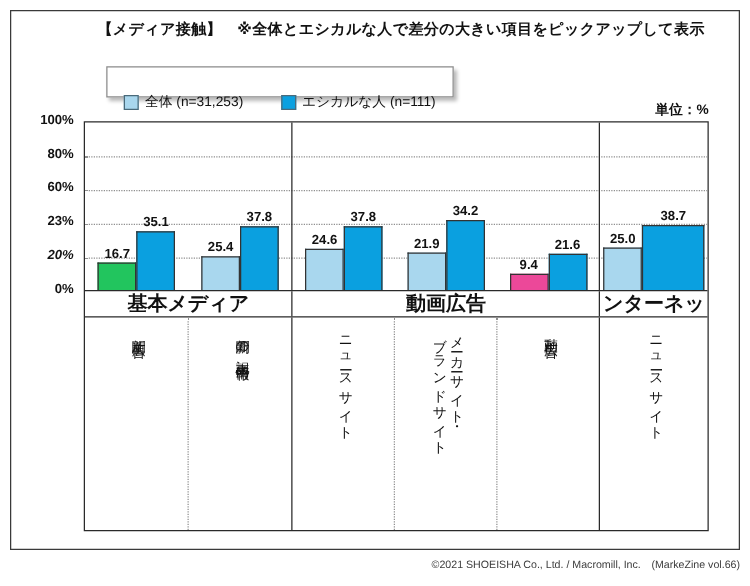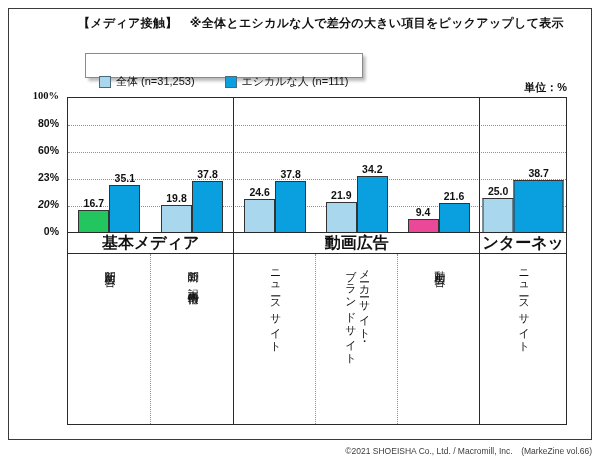--- a/index.html
+++ b/index.html
@@ -76,21 +76,21 @@
       </div>
       <div class="legend-item">
         <div class="swatch" style="background: rgb(10, 160, 224);"></div>
         <div class="legend-label">エシカルな人 (n=111)</div>
       </div>
     </div>
 
   <div class="unit-label">単位：%</div>
 
   <div class="y-axis">
-      <div class="y-tick" style="top: -7px; font-family: Liberation Serif, serif;">100%</div>
+      <div class="y-tick" style="top: -7px;">100%</div>
       <div class="y-tick" style="top: 20px;">80%</div>
       <div class="y-tick" style="top: 47px;">60%</div>
       <div class="y-tick" style="top: 74px;">23%</div>
       <div class="y-tick" style="top: 101px; font-style: italic;">20%</div>
       <div class="y-tick" style="top: 128px;">0%</div>
     </div>
 
   <div class="chart-table">
     <div class="plot">
       <div class="gridline" style="top:27px"></div>
@@ -105,21 +105,21 @@
                   <span class="bar-value">16.7</span>
                 </div>
                 <div class="bar" style="height: 47.4px; background: rgb(10, 160, 224);">
                   <span class="bar-value">35.1</span>
                 </div>
               </div>
             </div>
             <div class="plot-col">
               <div class="bar-pair">
                 <div class="bar" style="height: 26.7px; background: rgb(169, 215, 238);">
-                  <span class="bar-value">19.8</span>
+                  <span class="bar-value">25.4</span>
                 </div>
                 <div class="bar" style="height: 51px; background: rgb(10, 160, 224);">
                   <span class="bar-value">37.8</span>
                 </div>
               </div>
             </div>
           </div>
           <div class="plot-group" style="width: 49.4%;">
             <div class="plot-col">
               <div class="bar-pair">

